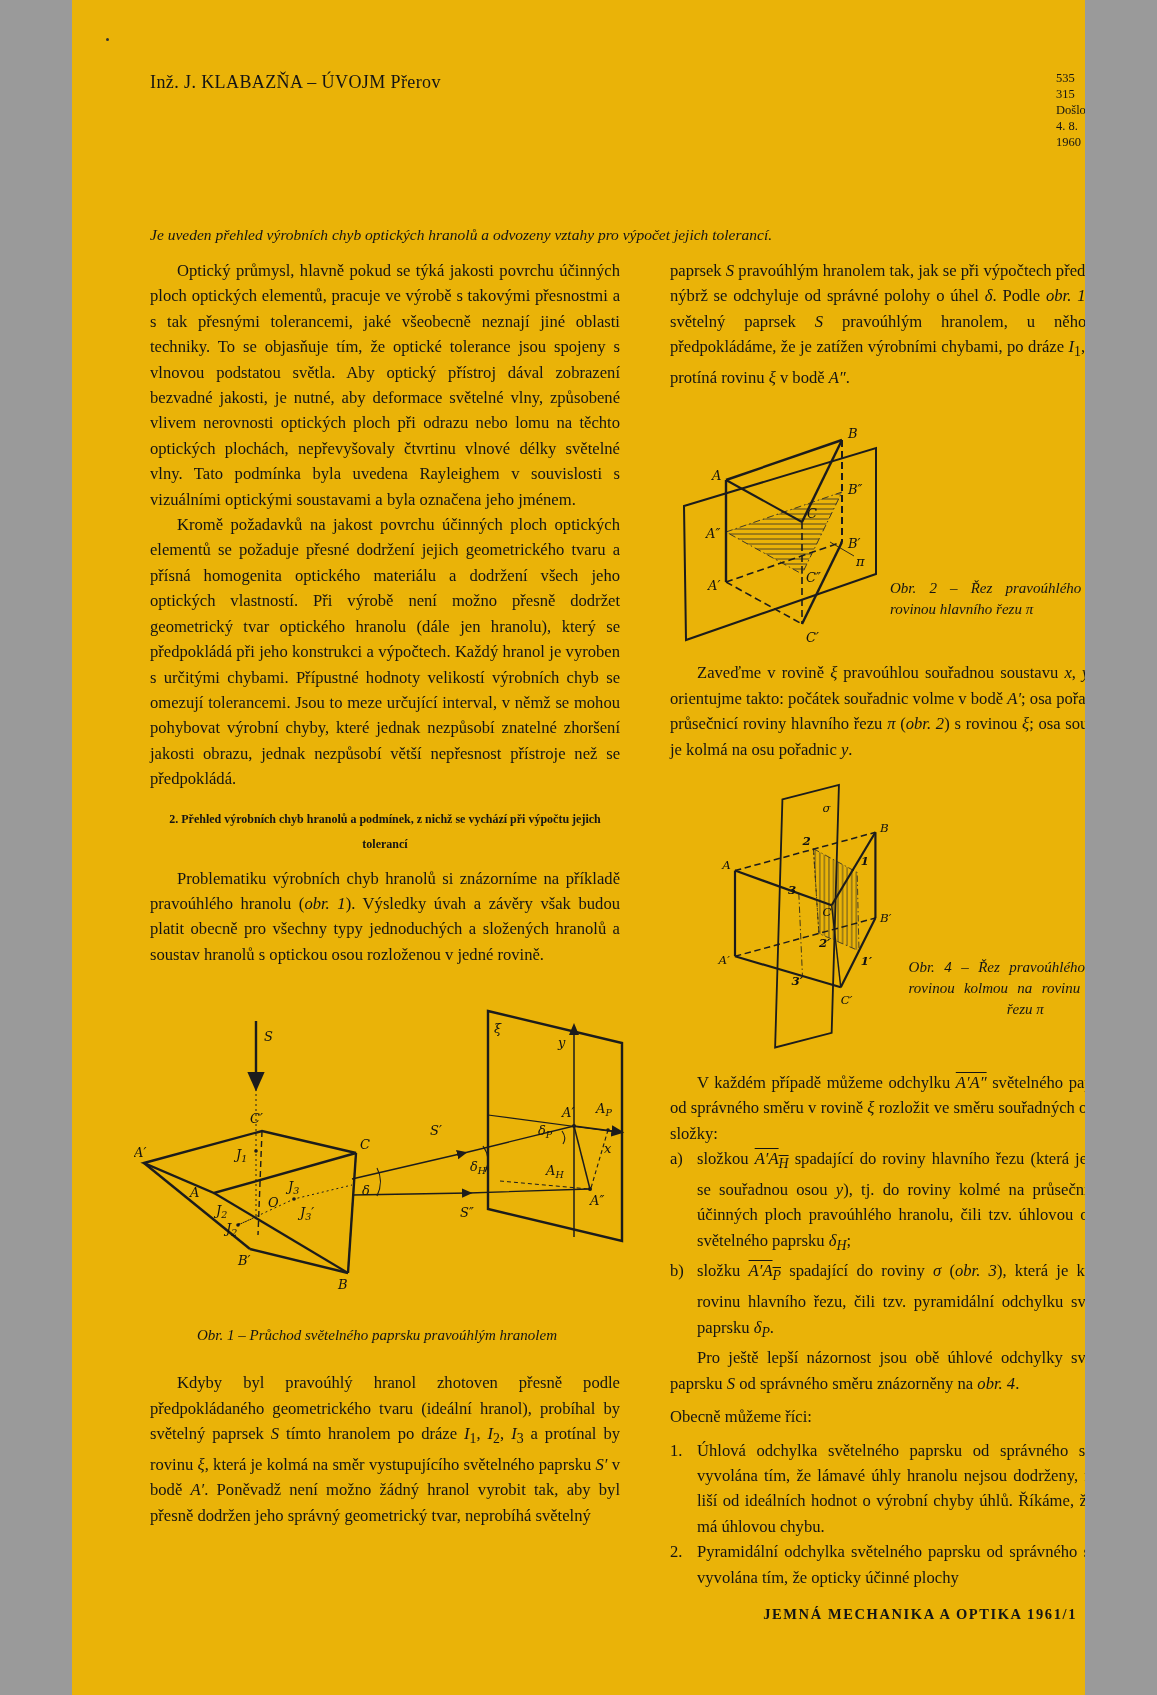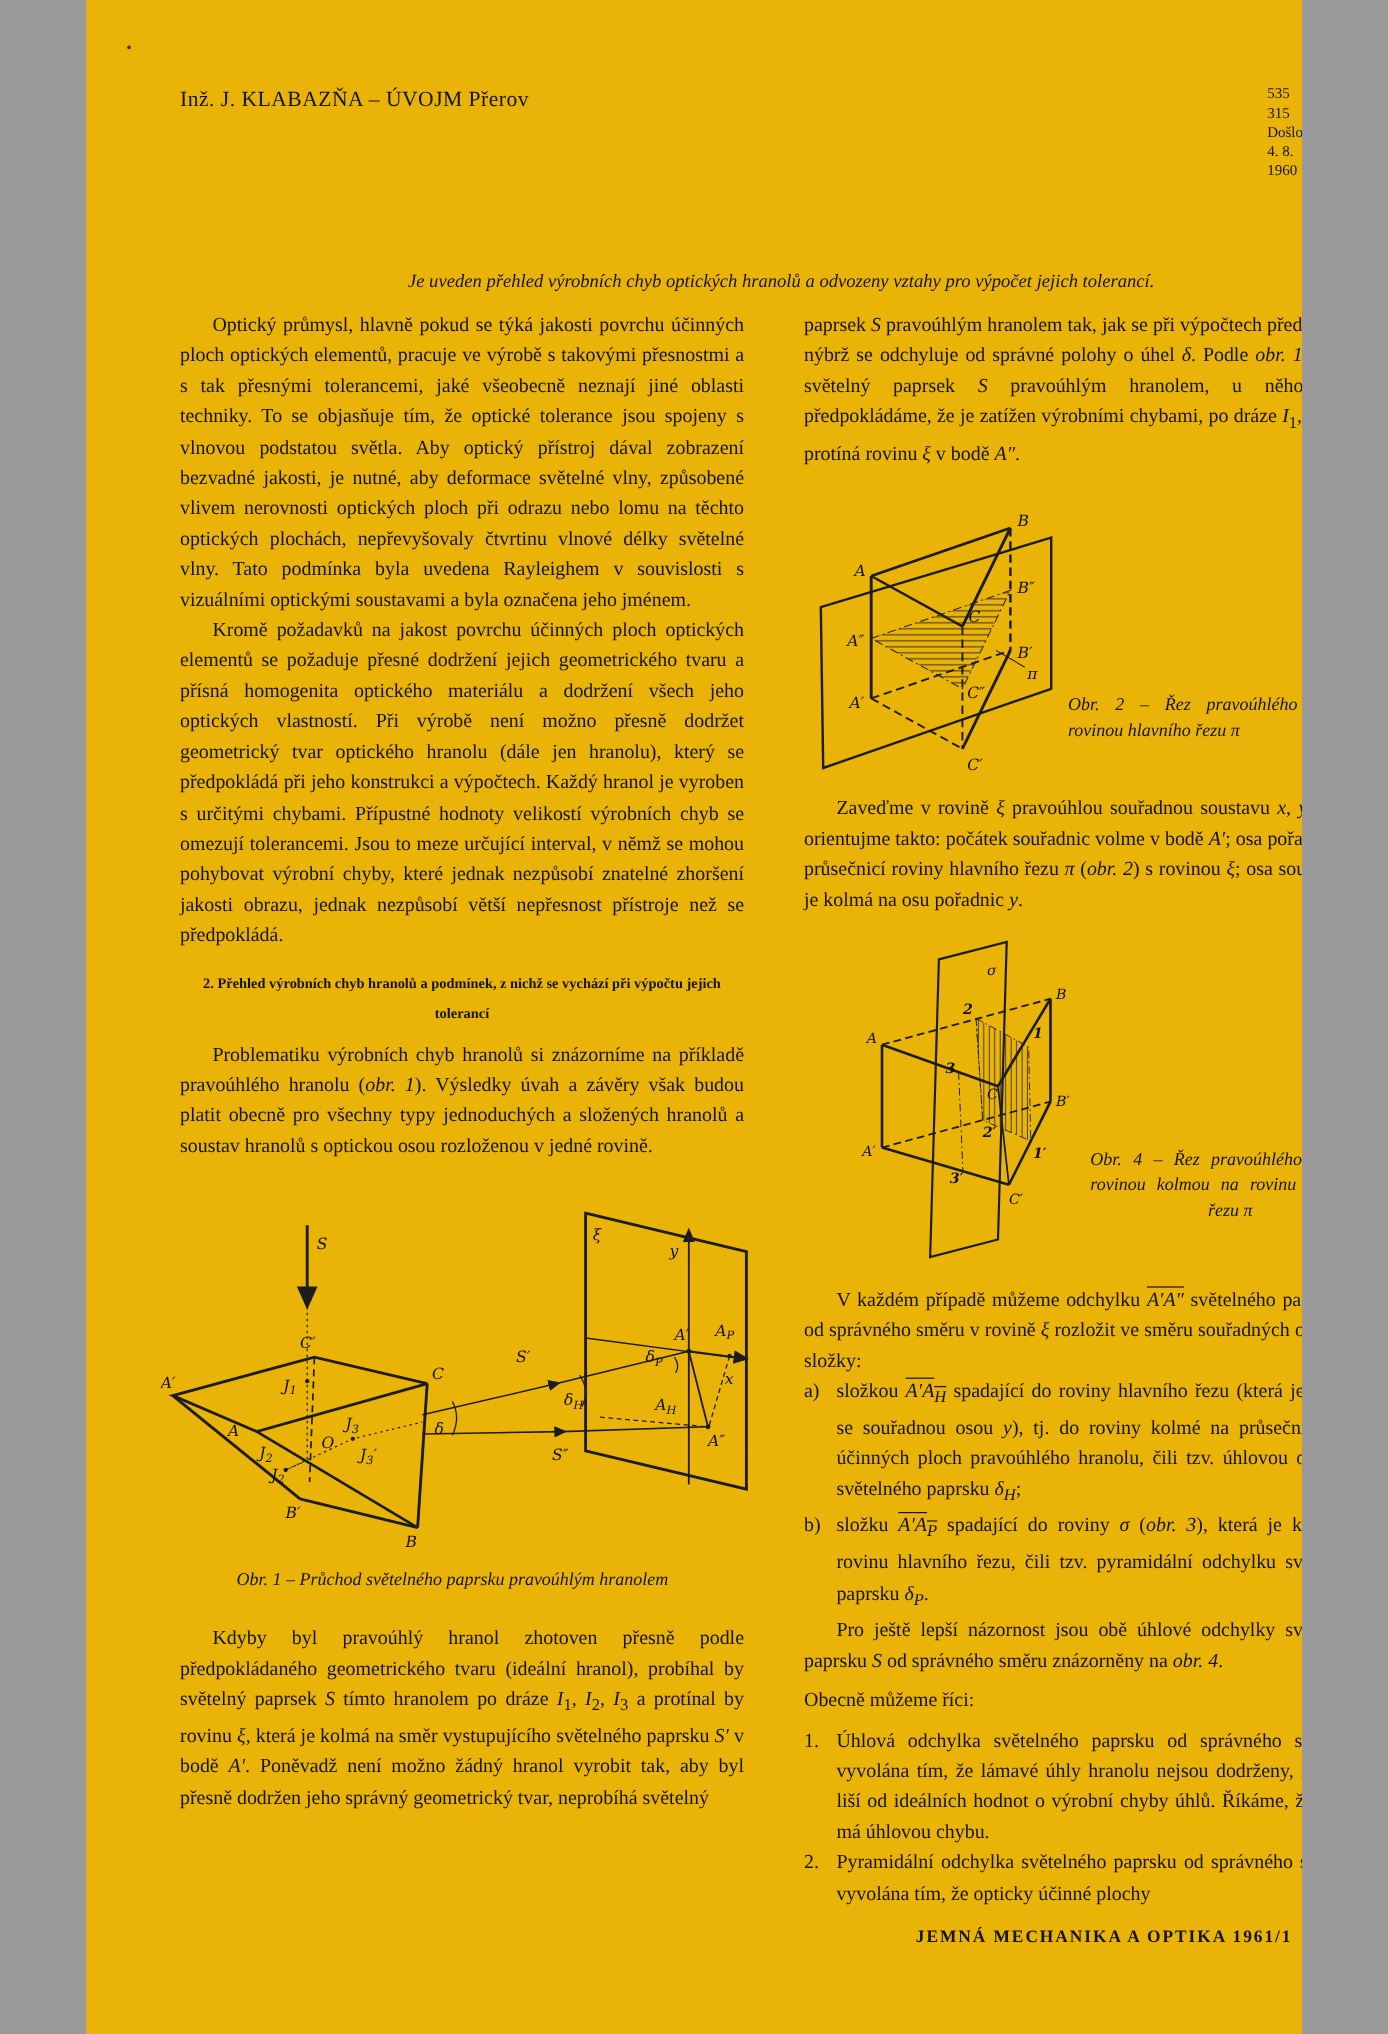--- a/index.html
+++ b/index.html
@@ -4,34 +4,34 @@
 <style>
   html,body{margin:0;padding:0;background:#9a9a9a;}
   .page{position:relative;width:1013px;height:1695px;background:#eab308;color:#141414;
         font-family:"Liberation Serif",serif;overflow:hidden;margin:0 auto;}
   .speck{position:absolute;left:34px;top:38px;width:3px;height:3px;background:#333;border-radius:50%;}
   .hdr-left{position:absolute;left:78px;top:72px;font-size:18px;letter-spacing:.4px;}
   .hdr-right{position:absolute;left:984px;top:70px;font-size:12.5px;line-height:16px;}
   .title{position:absolute;left:78px;top:108px;width:1002px;
          font-family:"Liberation Sans",sans-serif;font-size:31px;line-height:43px;
          letter-spacing:.2px;text-align:justify;text-align-last:left;}
-  .abstract{position:absolute;left:78px;top:226px;width:1002px;text-align:center;
+  .abstract{position:absolute;left:78px;top:226px;width:1002px;text-align:left;
             font-style:italic;font-size:15.5px;}
   .col{position:absolute;top:258px;width:470px;font-size:16.6px;line-height:25.4px;text-align:justify;}
   .col-l{left:78px;}
   .col-r{left:598px;width:472px;}
   .p{margin:0;text-indent:27px;}
   .p.noindent{text-indent:0;}
   .h1{font-weight:bold;text-align:center;font-size:17.5px;margin:4px 0 12px 0;text-indent:0;}
   .h2{font-weight:bold;text-align:center;font-size:12px;line-height:25px;margin:15px 18px 9px 18px;text-indent:0;}
   .ov{text-decoration:overline;}
   .fig{margin:0;}
   .figcap{font-style:italic;font-size:15px;line-height:21px;}
   .fig1wrap{margin:14px 0 0 -16px;}
-  .fig1cap{text-align:center;margin-top:4px;}
+  .fig1cap{text-align:center;margin-top:22px;}
   .fig2wrap{display:flex;align-items:flex-end;margin:12px 0 6px 0;}
   .fig2cap{width:252px;margin-left:8px;padding-bottom:34px;text-align:justify;text-align-last:left;}
   .fig3wrap{display:flex;align-items:flex-end;margin:8px 0 4px 0;}
   .fig3svg{margin-left:34px;}
   .fig3cap{width:256px;margin-left:4px;padding-bottom:46px;text-align:justify;text-align-last:center;}
   .litem{display:flex;margin:0;}
   .litem .mk{flex:0 0 27px;}
   .litem .tx{flex:1;text-align:justify;}
   .gap8{height:8px;}
   .footer{position:absolute;left:598px;top:1598px;width:472px;display:flex;

